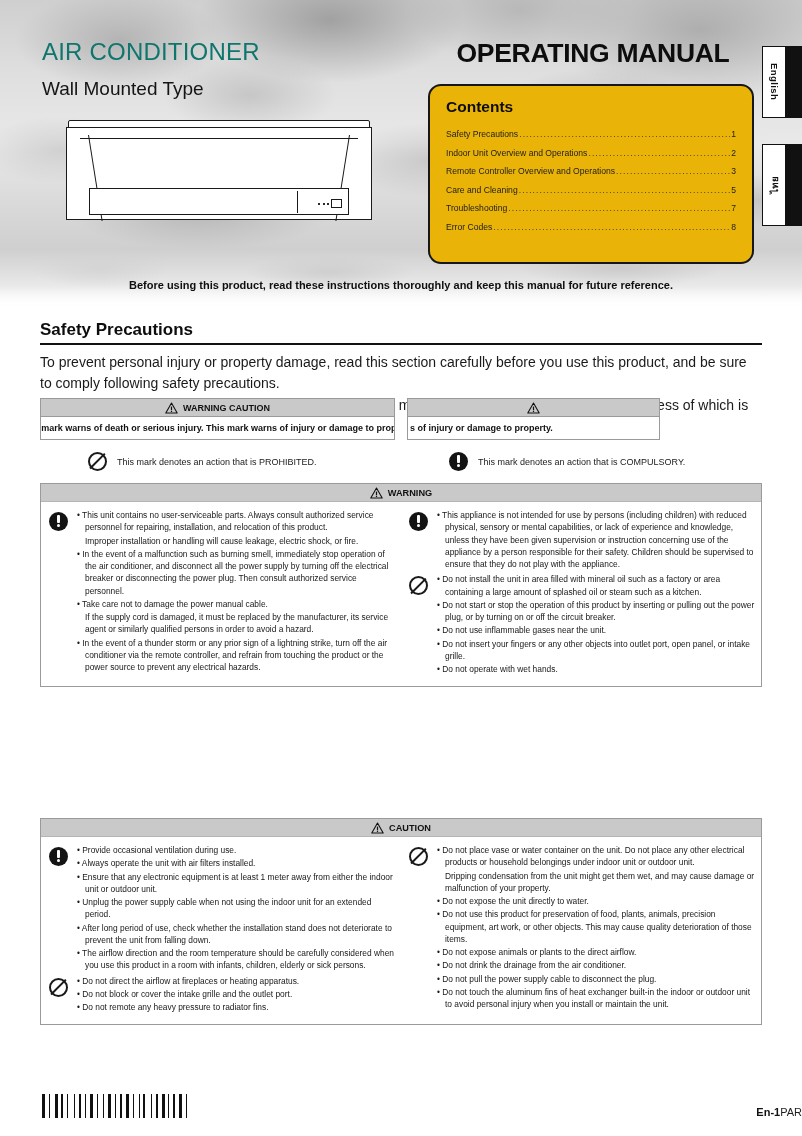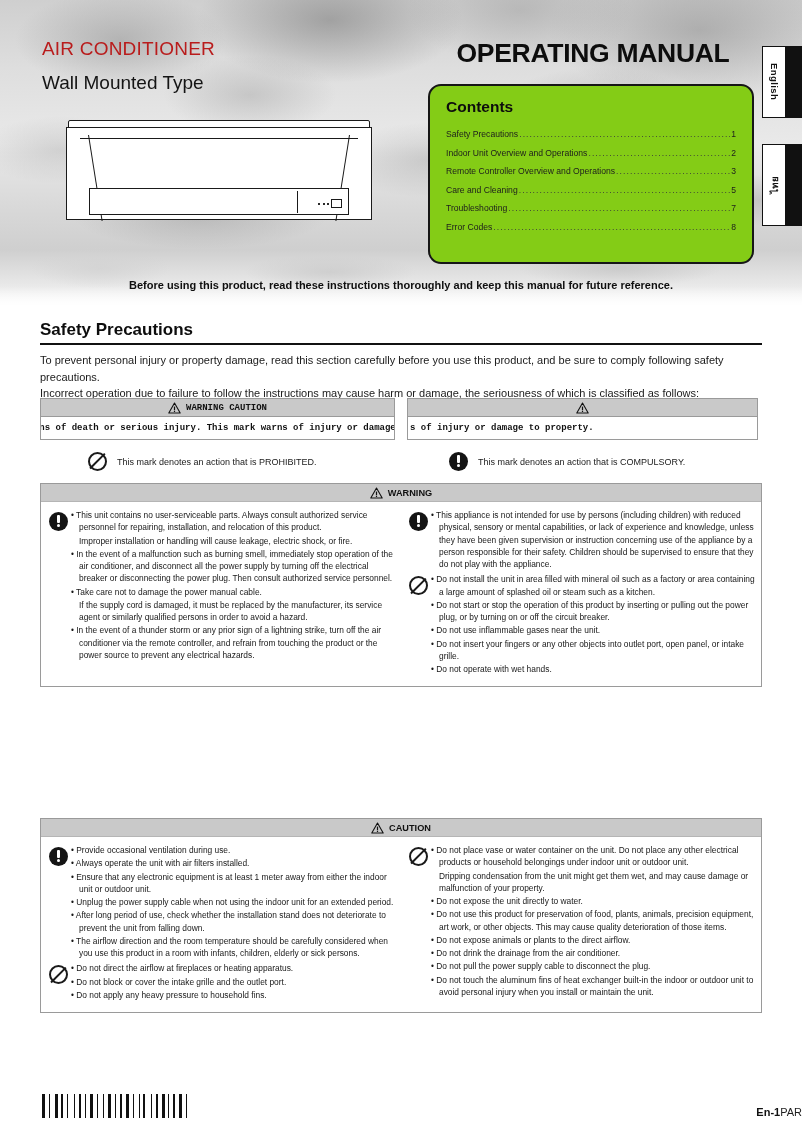--- a/index.html
+++ b/index.html
@@ -32,21 +32,21 @@
       radial-gradient(ellipse 110px 22px at 330px 272px, rgba(200,200,200,.7), rgba(200,200,200,0) 78%),
       radial-gradient(ellipse 130px 24px at 620px 268px, rgba(195,195,195,.7), rgba(195,195,195,0) 78%),
       linear-gradient(180deg, #cfcfcf 0%, #dedede 22%, #e9e9e9 46%, #d9d9d9 66%, #cfcfcf 80%, #eaeaea 92%, #ffffff 100%);
   }
   .hero:after {
     content:""; position:absolute; left:0; right:0; bottom:0; height:26px;
     background: linear-gradient(180deg, rgba(255,255,255,0) 0%, #ffffff 78%);
   }
 
   .title-block { position: absolute; left: 42px; top: 38px; }
-  .t-main { font-size: 19px; letter-spacing: .2px; color: #b91c1c; }
+  .t-main { font-size: 24px; letter-spacing: .2px; color: #0f766e; }
   .t-sub  { font-size: 19px; margin-top: 12px; color: #141414; }
 
   .op-manual {
     position: absolute; left: 432px; top: 38px; width: 322px;
     text-align: center; font-size: 26.5px; font-weight: bold;
     letter-spacing: -.3px; color: #0d0d0d;
   }
 
   
   .ac-unit { position: absolute; left: 66px; top: 120px; width: 306px; height: 100px; }
@@ -74,21 +74,21 @@
     position:absolute; right:26px; bottom:6px; width:48px; height:22px;
     border-left:1.1px solid #1a1a1a;
   }
   .ac-leds { position:absolute; right:42px; bottom:14px; display:flex; gap:2.5px; }
   .ac-leds i { width:2px; height:2px; background:#2a2a2a; display:block; }
   .ac-disp { position:absolute; right:29px; bottom:11px; width:11px; height:9px; border:1.1px solid #1a1a1a; }
 
   
   .contents {
     position:absolute; left:428px; top:84px; width:326px; height:180px;
-    border:2.4px solid #161616; border-radius:13px; background:#84cc16;
+    border:2.4px solid #161616; border-radius:13px; background:#eab308;
     padding: 12px 16px 10px 16px;
   }
   .contents h2 { font-size:15.5px; font-weight:bold; margin-bottom:13px; color:#0d0d0d; }
   .toc-row {
     display:flex; align-items:baseline; font-size:8.6px; color:#1d1d1d;
     margin-bottom:8.5px; white-space:nowrap;
   }
   .toc-row .lbl { flex:0 0 auto; }
   .toc-row .dots {
     flex:1 1 auto; overflow:hidden; margin:0 1px;
@@ -120,25 +120,25 @@
   }
 
   
   .sp-head {
     position:absolute; left:40px; top:320px; width:722px;
     font-size:17px; font-weight:bold; color:#0d0d0d;
     border-bottom:2.6px solid #111; padding-bottom:3px;
   }
   .sp-intro {
     position:absolute; left:40px; top:352px; width:722px;
-    font-size:11px; line-height:1.52; color:#1a1a1a;
-  }
-
-  
-  .markrow { position:absolute; left:40px; top:398px; width:718px; display:flex; gap:12px;font-family:Liberation Mono, monospace; }
+    font-size:14px; line-height:1.52; color:#1a1a1a;
+  }
+
+  
+  .markrow { position:absolute; left:40px; top:398px; width:620px; display:flex; gap:12px; }
   .markbox { width:355px; border:1px solid #9a9a9a; background:#fff; }
   .markbox .mb-head {
     background:#c9c9c9; height:18px; display:flex; align-items:center;
     justify-content:center; gap:5px; font-size:9px; font-weight:bold; color:#111;
     border-bottom:1px solid #9a9a9a;
   }
   .markbox .mb-body {
     height:22px; display:flex; align-items:center; justify-content:center;
     font-size:9px; font-weight:bold; color:#111; white-space:nowrap; overflow:hidden;
   }
@@ -176,21 +176,21 @@
     position:absolute; left:40px; width:722px;
     border:1px solid #9a9a9a; background:#fff;
   }
   .panel .p-head {
     background:#c9c9c9; height:18px; display:flex; align-items:center;
     justify-content:center; gap:5px; font-size:9.2px; font-weight:bold;
     color:#111; border-bottom:1px solid #b5b5b5;
   }
   .p-cols { display:flex; padding:7px 0 8px 0; }
   .p-col { width:361px; padding:0 6px 0 4px; }
-  .grp { display:flex; align-items:flex-start; margin-bottom:2px; }
+  .grp { display:flex; align-items:flex-start; gap:6px; margin-bottom:2px; }
   .grp .gicon { flex:0 0 26px; display:flex; justify-content:center; padding-top:3px; }
   .grp .glist { flex:1 1 auto; }
   .bullet {
     font-size:8.4px; line-height:1.46; color:#181818;
     padding-left:8px; text-indent:-8px; margin-bottom:1px;
   }
   .bullet.nob { text-indent:0; padding-left:8px; }
   .panel-warning { top:483px; }
   .panel-caution { top:818px; }
 
@@ -396,21 +396,21 @@
             <div class="bullet">• The airflow direction and the room temperature should be carefully considered when you use this product in a room with infants, children, elderly or sick persons.</div>
           </div>
         </div>
         <div class="grp">
           <div class="gicon">
             <span class="i-prohibit"></span>
           </div>
           <div class="glist">
             <div class="bullet">• Do not direct the airflow at fireplaces or heating apparatus.</div>
             <div class="bullet">• Do not block or cover the intake grille and the outlet port.</div>
-            <div class="bullet">• Do not apply any heavy pressure to household fins.</div>
+            <div class="bullet">• Do not remote any heavy pressure to radiator fins.</div>
           </div>
         </div>
       </div>
       <div class="p-col">
         <div class="grp">
           <div class="gicon">
             <span class="i-prohibit"></span>
           </div>
           <div class="glist">
             <div class="bullet">• Do not place vase or water container on the unit. Do not place any other electrical products or household belongings under indoor unit or outdoor unit.</div>

